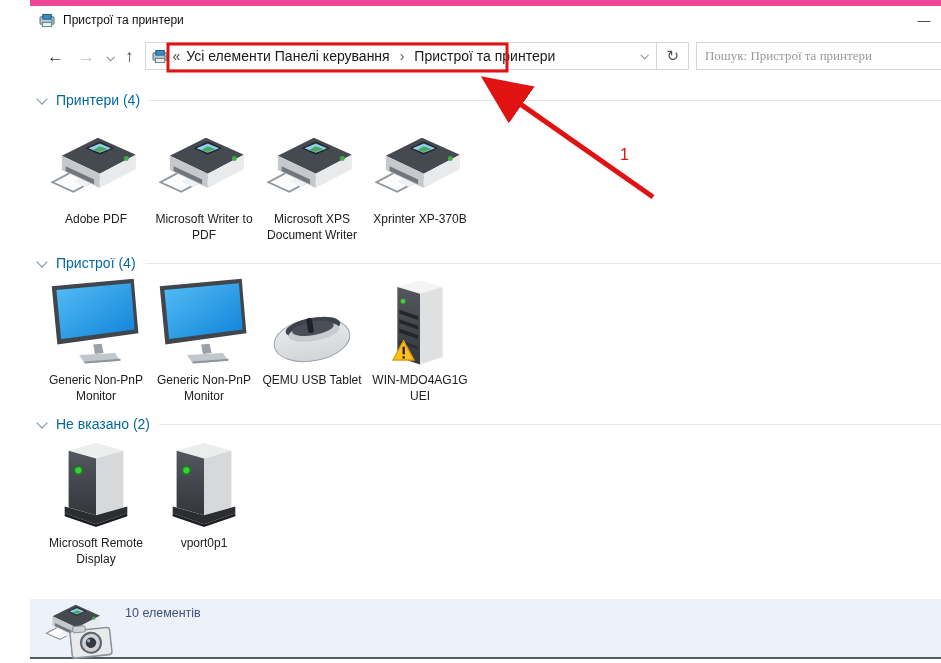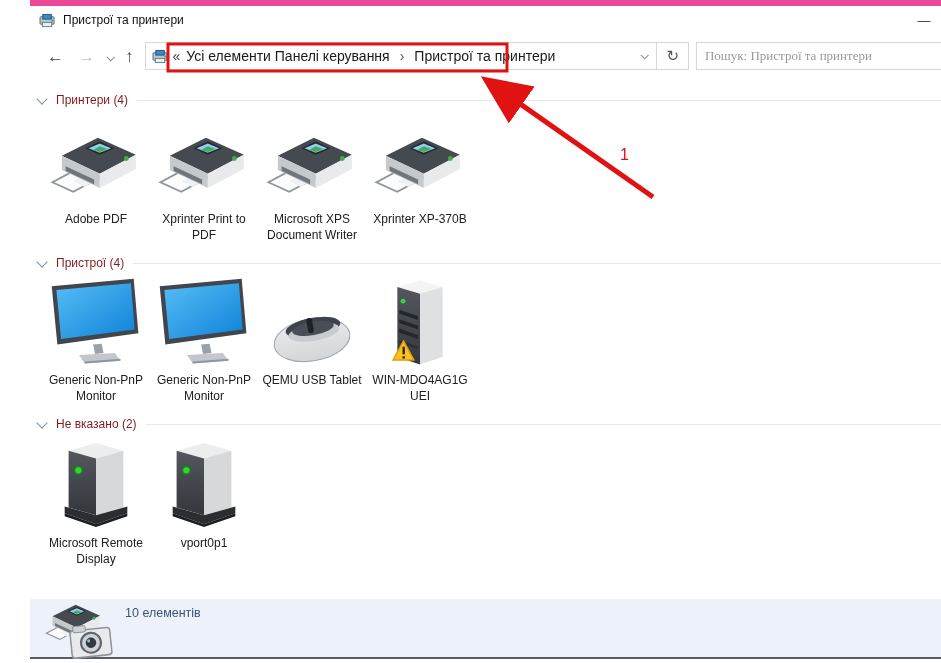--- a/index.html
+++ b/index.html
@@ -43,21 +43,21 @@
 
   
   .toolbar { height:31px; background:#f4f6f9; border-top:1px solid #ededf3; border-bottom:1px solid #e4e6ee; display:flex; align-items:center; padding-left:15px; position:relative; }
   .tool-link { font-size:13px; color:#39517e; margin-right:37px; cursor:pointer; }
   .view-btn { position:absolute; right:12px; top:7px; cursor:pointer; display:flex; }
 
   
   .content { height:490px; background:#fff; padding-top:10px; overflow:hidden; }
   .group-header { display:flex; align-items:center; height:24px; padding-left:8px; cursor:pointer; }
   .group-chev { width:8px; height:8px; border-right:1.6px solid #7e90ab; border-bottom:1.6px solid #7e90ab; transform:rotate(45deg); margin-right:10px; margin-top:-3px; }
-  .group-title { font-size:12px; color:#7f1d1d; white-space:nowrap; }
+  .group-title { font-size:14px; color:#0369a1; white-space:nowrap; }
   .group-rule { flex:1; height:1px; background:#e7e7e7; margin:0 10px 0 9px; }
   .row { display:flex; padding-left:12px; }
   .item { width:108px; display:flex; flex-direction:column; align-items:center; cursor:pointer; }
   .icon-box { display:flex; align-items:flex-end; justify-content:center; position:relative; }
   .row.printers { margin-top:16px; }
   .row.printers .icon-box { height:78px; }
   .row.devices .icon-box { height:92px; }
   .row.unspec { margin-top:2px; }
   .row.unspec .icon-box { height:92px; }
   .item-label { margin-top:6px; font-size:12px; color:#202020; text-align:center; line-height:1.3; width:108px; }
@@ -223,21 +223,21 @@
             </svg>
           </div>
         <div class="item-label">Adobe PDF</div>
       </div>
       <div class="item">
         <div class="icon-box">
             <svg width="92" height="74">
               <use href="#sym-printer"></use>
             </svg>
           </div>
-        <div class="item-label">Xprinter Print to PDF</div>
+        <div class="item-label">Microsoft Writer to PDF</div>
       </div>
       <div class="item">
         <div class="icon-box">
             <svg width="92" height="74">
               <use href="#sym-printer"></use>
             </svg>
           </div>
         <div class="item-label">Microsoft XPS Document Writer</div>
       </div>
       <div class="item">

